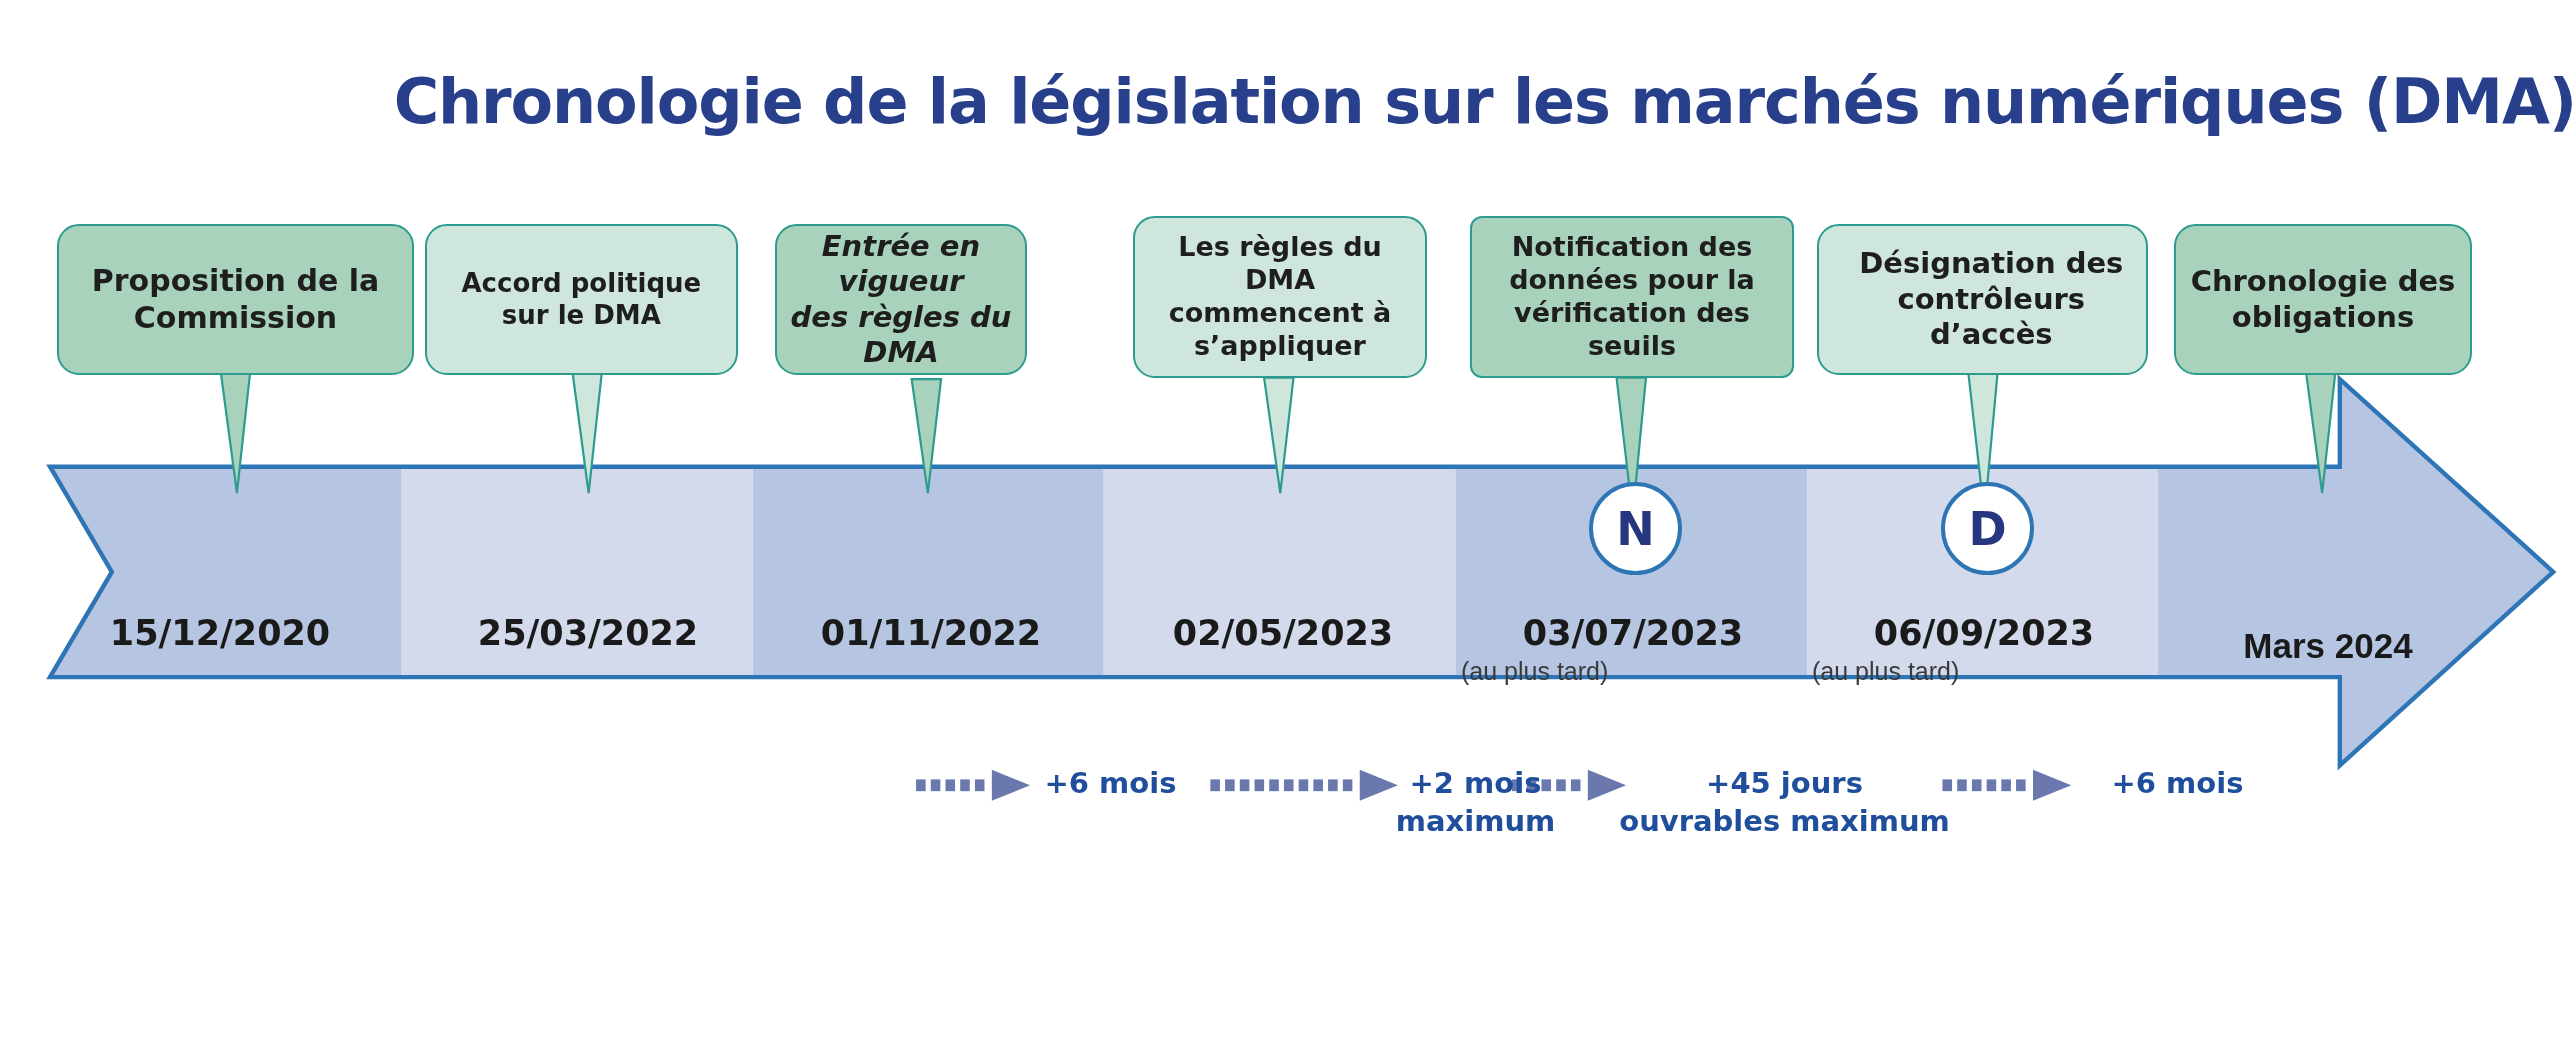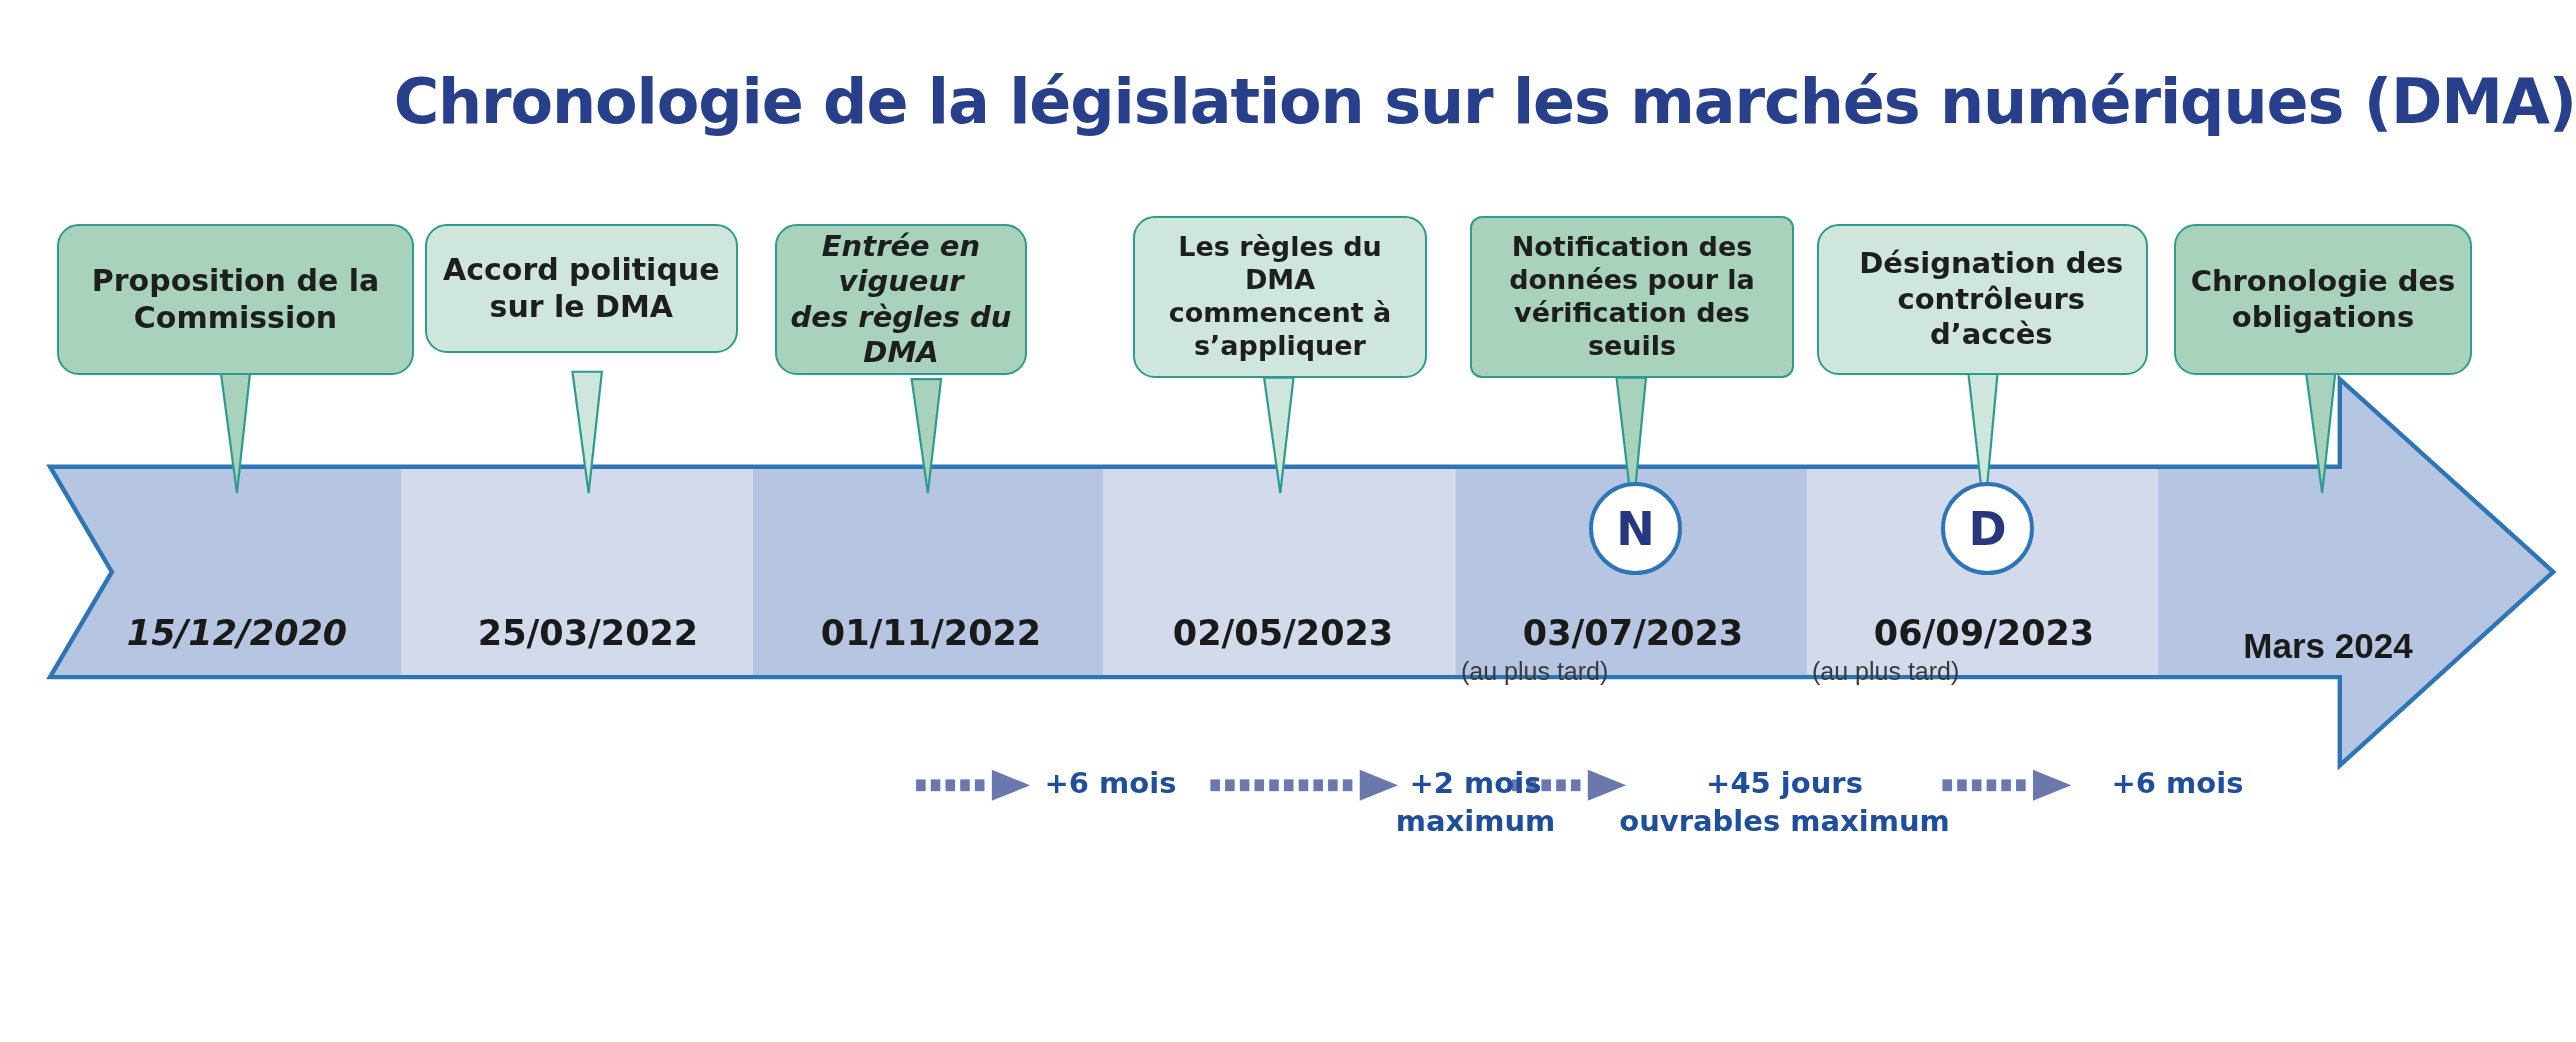--- a/index.html
+++ b/index.html
@@ -123,21 +123,21 @@
     </g>
   </svg>
 
   <div class="callout c-dark" style="left:57px;top:224px;width:357px;height:151px;font-size:30px;">
     <span>
       <span>Proposition de la</span><br>
       <span>Commission</span>
     </span>
   </div>
 
-  <div class="callout c-light" style="left:425px;top:224px;width:313px;height:129px;font-size:30px;padding-left:7px;">
+  <div class="callout c-light" style="left:425px;top:224px;width:313px;height:151px;font-size:26px;padding-left:7px;">
     <span>
       <span>Accord politique</span><br>
       <span>sur le DMA</span>
     </span>
   </div>
 
   <div class="callout c-dark" style="left:775px;top:224px;width:252px;height:151px;font-size:29px;font-style:italic;">
     <span>
       <span>Entrée en vigueur</span><br>
       <span>des règles du DMA</span>
@@ -174,21 +174,21 @@
     </span>
   </div>
 
   <div class="marker" style="left:1589px;top:482px;">
     <span>N</span>
   </div>
   <div class="marker" style="left:1941px;top:482px;">
     <span>D</span>
   </div>
 
-  <div class="date" style="left:65px;top:613px;width:344px;font-style:italic;">15/12/2020</div>
+  <div class="date" style="left:48px;top:613px;width:344px;">15/12/2020</div>
   <div class="date" style="left:416px;top:613px;width:344px;">25/03/2022</div>
   <div class="date" style="left:759px;top:613px;width:344px;">01/11/2022</div>
   <div class="date" style="left:1111px;top:613px;width:344px;">02/05/2023</div>
   <div class="date" style="left:1461px;top:613px;width:344px;">03/07/2023</div>
   <div class="date" style="left:1812px;top:613px;width:344px;">06/09/2023</div>
   <div class="date plain" style="left:2156px;top:626px;width:344px;text-align:center;">Mars 2024</div>
 
   <div class="sub" style="left:1461px;top:657px;width:344px;">(au plus tard)</div>
   <div class="sub" style="left:1812px;top:657px;width:344px;">(au plus tard)</div>
 

